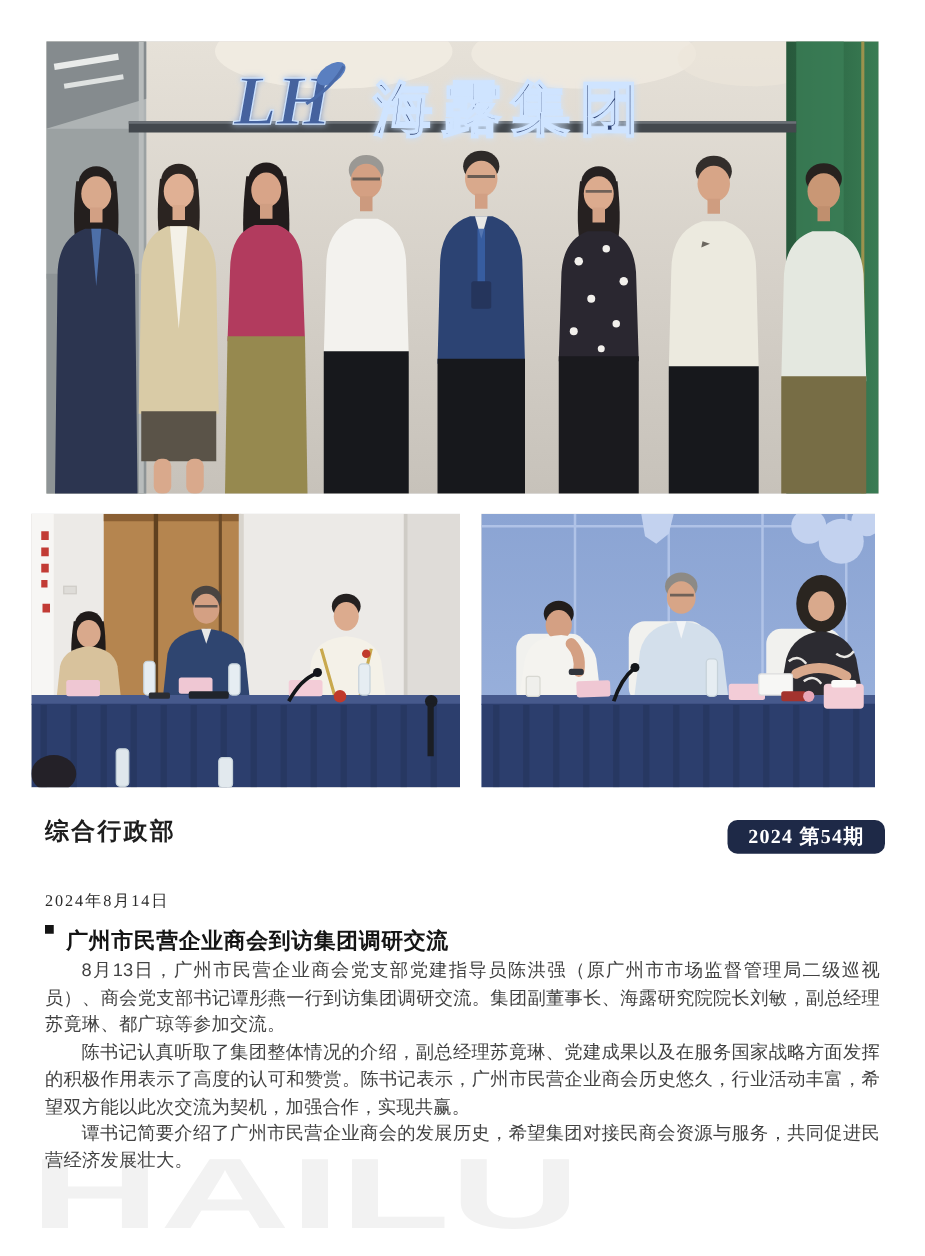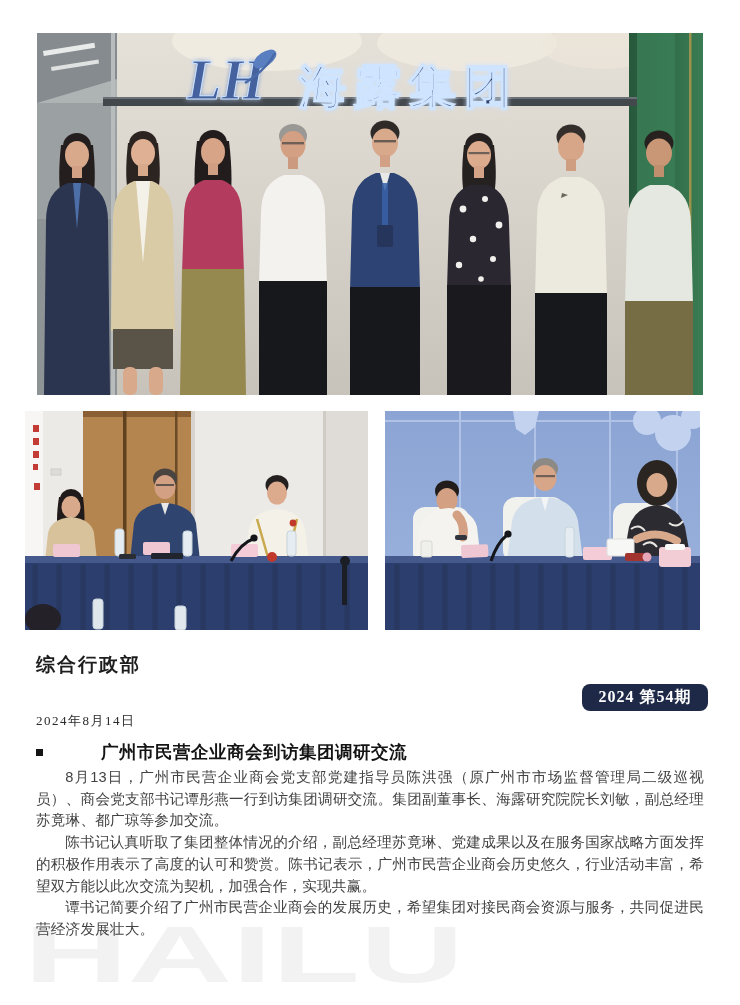--- a/index.html
+++ b/index.html
@@ -11,24 +11,24 @@
   #photo-ml{left:25px;top:411px;width:343px;height:219px;}
   #photo-mr{left:385px;top:411px;width:315px;height:219px;}
 
   .dept{position:absolute;left:36px;top:652px;font-family:"Liberation Serif",serif;
         font-size:19px;font-weight:700;color:#1d1d1d;letter-spacing:2px;}
   .date{position:absolute;left:36px;top:680px;font-family:"Liberation Serif",serif;
         font-size:13px;color:#2b2b2b;letter-spacing:1.5px;margin-top:32px;}
   .issue-badge{position:absolute;left:582px;top:656px;width:126px;height:27px;
         background:#1e2947;border-radius:8px;color:#ffffff;display:flex;
         align-items:center;justify-content:center;font-family:"Liberation Serif",serif;
-        font-size:16px;font-weight:700;letter-spacing:1px;margin-top:28px;}
-
-  .headline{position:absolute;left:36px;top:740px;display:flex;align-items:center;
-        font-size:17.5px;font-weight:700;color:#141414;letter-spacing:.5px;z-index:2;gap:48px;}
+        font-size:16px;font-weight:700;letter-spacing:1px;}
+
+  .headline{position:absolute;left:36px;top:740px;display:flex;
+        font-size:17.5px;font-weight:700;color:#141414;letter-spacing:.5px;z-index:2;}
   .headline .sq{width:7px;height:7px;background:#141414;margin-right:10px;flex:0 0 auto;}
 
   .body-text{position:absolute;left:36px;top:767px;width:668px;z-index:2;
         font-size:14.6px;line-height:21.7px;color:#424242;text-align:justify;
         letter-spacing:.2px;}
   .body-text p{margin:0;text-indent:2em;}
 
   .watermark-svg{position:absolute;left:24px;top:920px;z-index:0;}
 </style>
 </head>

